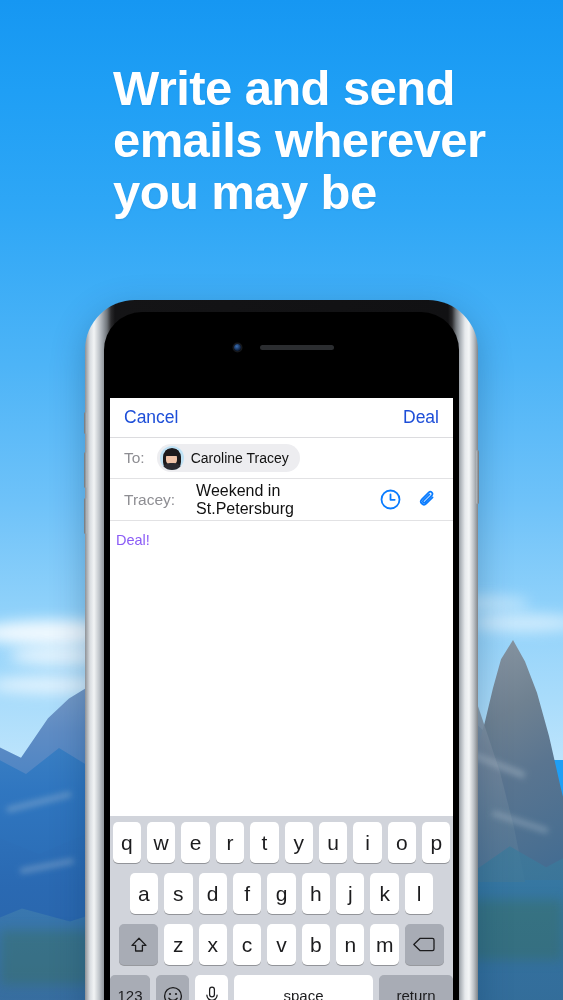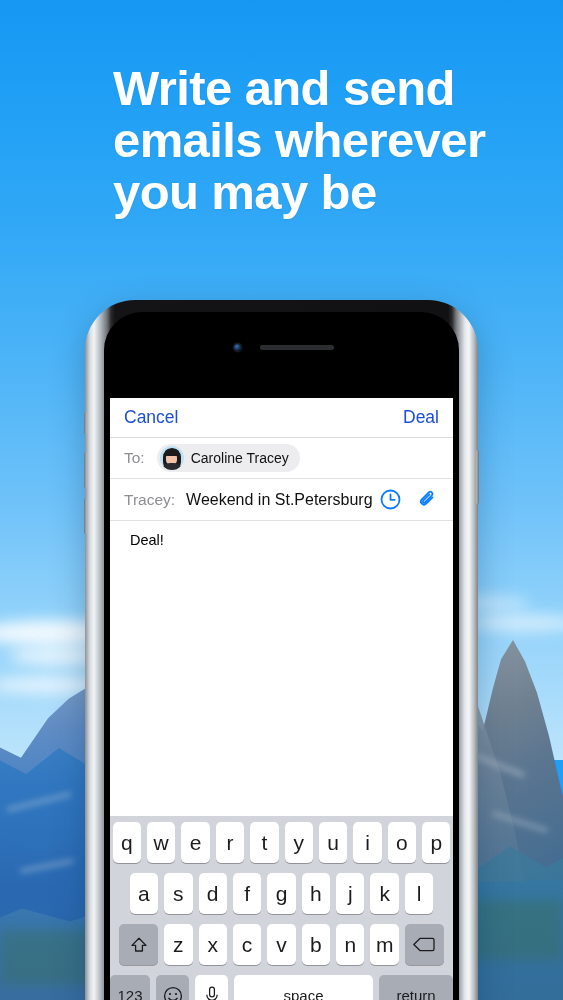--- a/index.html
+++ b/index.html
@@ -215,28 +215,28 @@
     background:#1d1a1c; border-radius:7px 7px 4px 4px;
   }
   .av-body {
     position:absolute; left:2px; bottom:-1px; width:20px; height:8px;
     background:#2b2a30; border-radius:8px 8px 0 0;
   }
   .token-name { font-size:14px; color:#111; }
 
   .subject-row { height:42px; }
   .subject-val {
-    font-size:16px; color:#111; font-weight:500; margin-left:5px; flex:1;
+    font-size:16px; color:#111; font-weight:500; margin-left:15px; flex:1;
   }
   .subj-icons { display:flex; align-items:center; gap:17px; }
   .icon-btn { cursor:pointer; line-height:0; }
 
   
   .mailbody {
-    padding:11px 20px; font-size:14.5px; color:#000000; height:205px;
+    padding:11px 6px; font-size:14.5px; color:#8b5cf6; height:205px;
   }
 
   
   .keyboard {
     position:absolute; left:0; right:0; bottom:0;
     background:#d1d4db; padding-top:6px;
   }
   .krow { display:flex; justify-content:center; gap:6px; margin-bottom:10px; }
   .krow.r2 { padding:0 17px; }
   .krow.r3 { gap:6px; }

